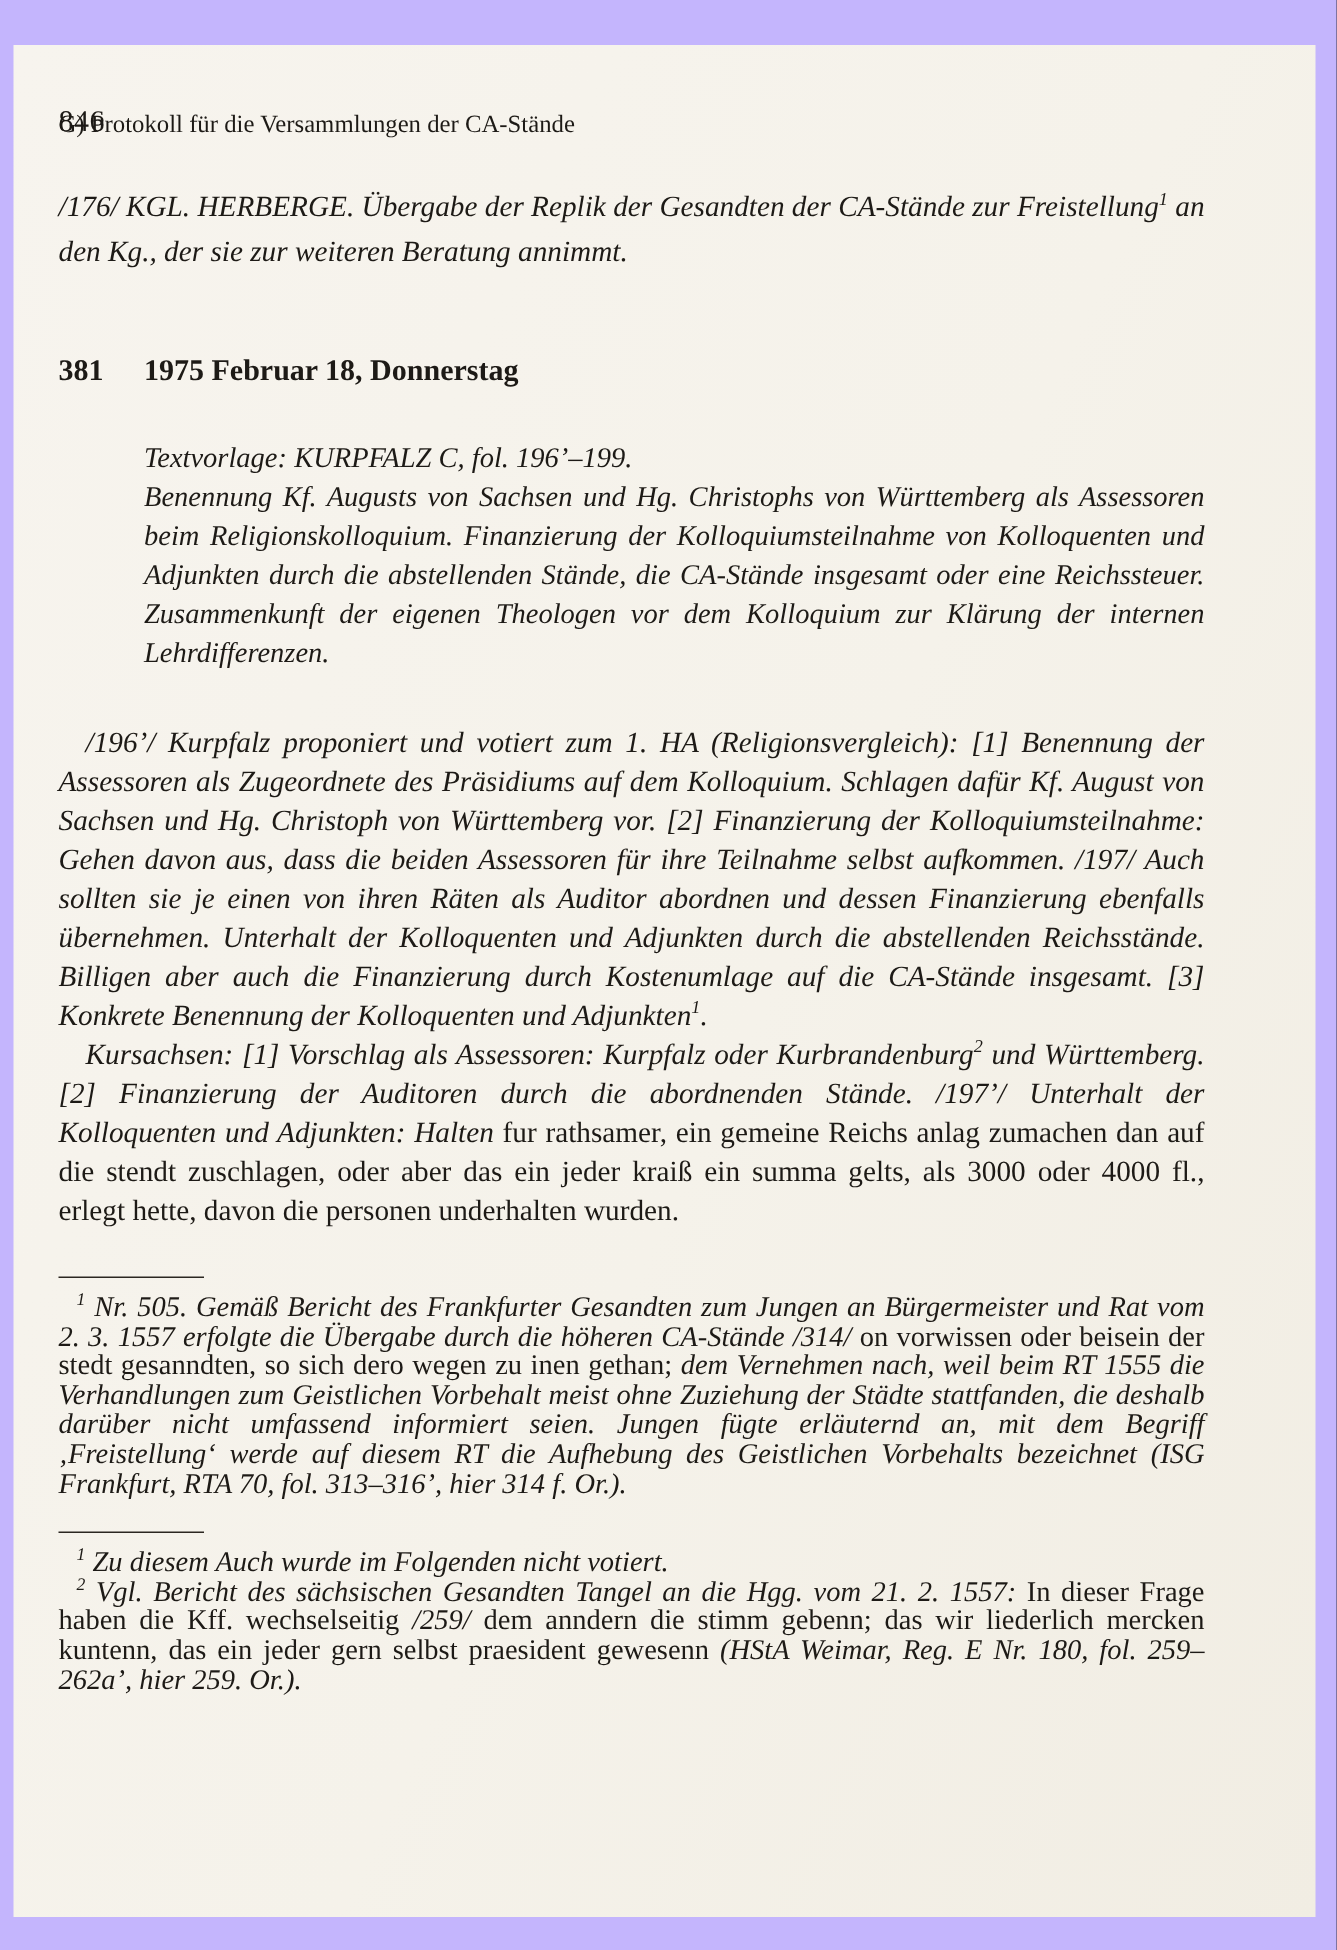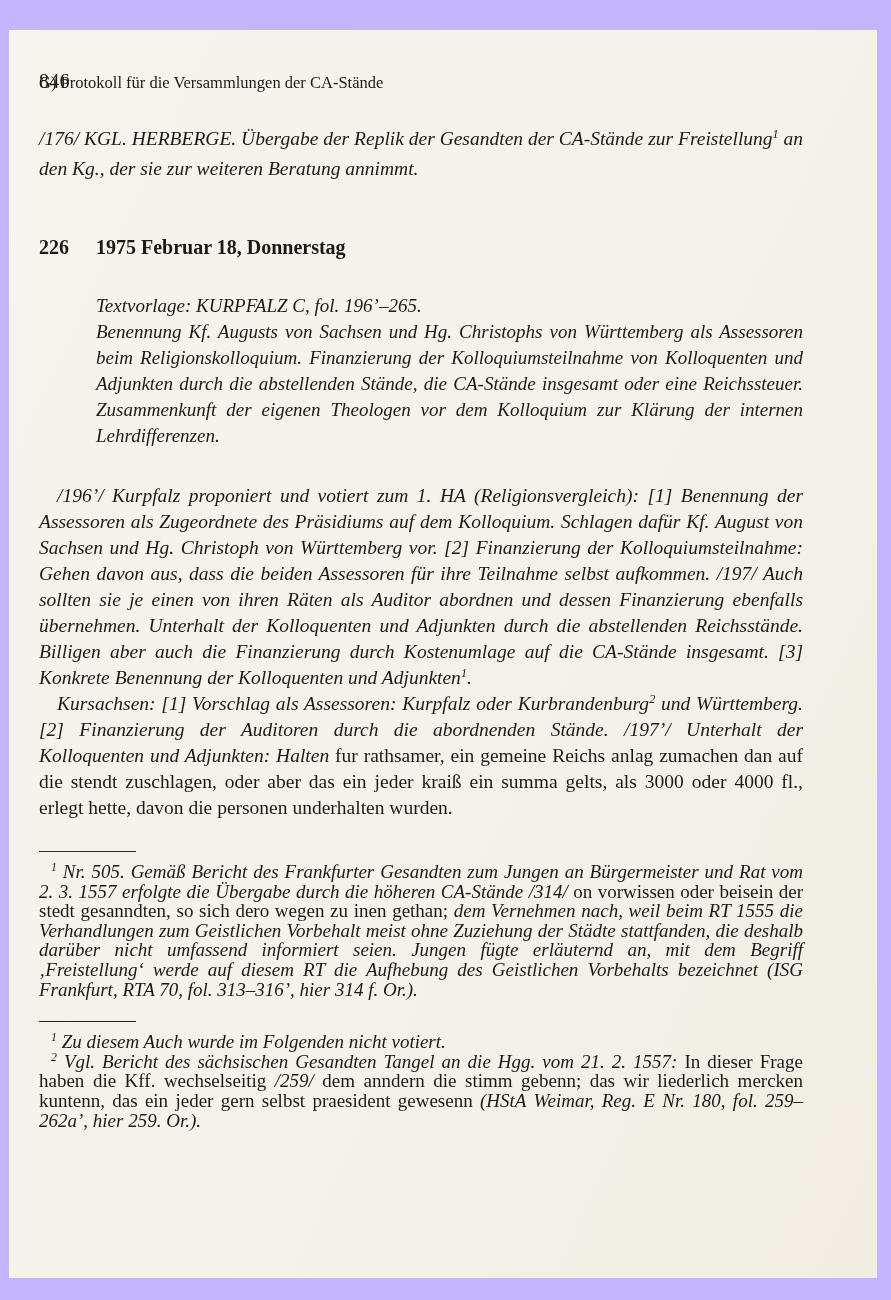--- a/index.html
+++ b/index.html
@@ -76,26 +76,26 @@
   <div class="page">
 
     <header class="running-head">
       <span class="page-num">846</span>
       <span class="head-title">G) Protokoll für die Versammlungen der CA-Stände</span>
     </header>
 
     <p class="summary"><span class="seg-i">/176/ KGL. HERBERGE. Übergabe der Replik der Gesandten der CA-Stände zur Freistellung</span><sup class="seg-sup">1</sup><span class="seg-i"> an den Kg., der sie zur weiteren Beratung annimmt.</span></p>
 
     <h2 class="entry-heading">
-      <span>226</span>
+      <span>381</span>
       <span>1975 Februar 18, Donnerstag</span>
     </h2>
 
     <div class="source-block">
-      <p><span class="seg-i">Textvorlage: KURPFALZ C, fol. 196’–265.</span></p>
+      <p><span class="seg-i">Textvorlage: KURPFALZ C, fol. 196’–199.</span></p>
       <p><span class="seg-i">Benennung Kf. Augusts von Sachsen und Hg. Christophs von Württemberg als Assessoren beim Religionskolloquium. Finanzierung der Kolloquiumsteilnahme von Kolloquenten und Adjunkten durch die abstellenden Stände, die CA-Stände insgesamt oder eine Reichssteuer. Zusammenkunft der eigenen Theologen vor dem Kolloquium zur Klärung der internen Lehrdifferenzen.</span></p>
     </div>
 
     <div class="body-text">
       <p class="indent"><span class="seg-i">/196’/ Kurpfalz proponiert und votiert zum 1. HA (Religionsvergleich): [1] Benennung der Assessoren als Zugeordnete des Präsidiums auf dem Kolloquium. Schlagen dafür Kf. August von Sachsen und Hg. Christoph von Württemberg vor. [2] Finanzierung der Kolloquiumsteilnahme: Gehen davon aus, dass die beiden Assessoren für ihre Teilnahme selbst aufkommen. /197/ Auch sollten sie je einen von ihren Räten als Auditor abordnen und dessen Finanzierung ebenfalls übernehmen. Unterhalt der Kolloquenten und Adjunkten durch die abstellenden Reichsstände. Billigen aber auch die Finanzierung durch Kostenumlage auf die CA-Stände insgesamt. [3] Konkrete Benennung der Kolloquenten und Adjunkten</span><sup class="seg-sup">1</sup><span class="seg-i">.</span></p>
       <p class="indent"><span class="seg-i">Kursachsen: [1] Vorschlag als Assessoren: Kurpfalz oder Kurbrandenburg</span><sup class="seg-sup">2</sup><span class="seg-i"> und Württemberg. [2] Finanzierung der Auditoren durch die abordnenden Stände. /197’/ Unterhalt der Kolloquenten und Adjunkten: Halten</span><span class="seg-r"> fur rathsamer, ein gemeine Reichs anlag zumachen dan auf die stendt zuschlagen, oder aber das ein jeder kraiß ein summa gelts, als 3000 oder 4000 fl., erlegt hette, davon die personen underhalten wurden.</span></p>
     </div>
 
     <div class="footnote-rule"></div>
     <div class="footnotes">

